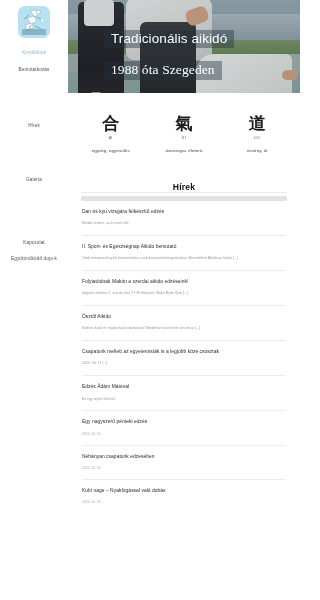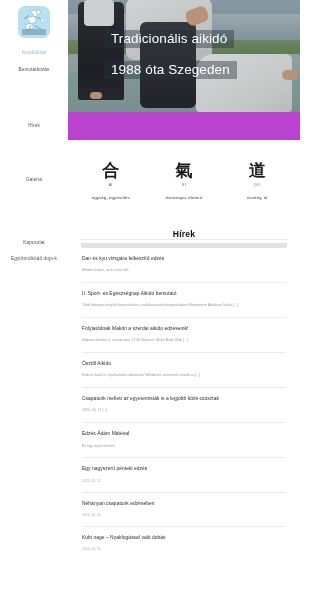--- a/index.html
+++ b/index.html
@@ -40,21 +40,21 @@
   .sp-b { height: 49px; }
   .sp-c { height: 46px; }
   .sp-d { height: 56px; }
   .sp-e { height: 8px; }
 
   
   .main { flex: 1; height: 600px; position: relative; background: #fff; }
 
   
   .hero {
-    position: relative; width: 232px; height: 140px; overflow: hidden;
+    position: relative; width: 232px; height: 93px; overflow: hidden;
     background: #d946ef;
   }
   .hero-photo { position: absolute; inset: 0; }
   .sky   { position:absolute; left:0; top:0; width:232px; height:40px;
            background: linear-gradient(180deg,#9fb0b8 0%, #8c9ea8 100%); }
   .wall  { position:absolute; left:0; top:14px; width:232px; height:28px;
            background: linear-gradient(180deg,#b5c3c9 0%, #93a5ad 100%); }
   .grass { position:absolute; left:0; top:40px; width:232px; height:14px;
            background: linear-gradient(180deg,#7f9a6a 0%, #6d8a5c 100%); }
   .ground{ position:absolute; left:0; top:54px; width:232px; height:58px;
@@ -95,21 +95,21 @@
 
   .hero-text { position:absolute; left:0; top:0; width:232px; height:112px; }
   .hl {
     position:absolute; display:inline-block;
     background: rgba(35,50,62,.42);
     color:#ffffff; font-weight:300;
     padding: 1px 7px 2px 7px;
     white-space: nowrap;
   }
   .hl1 { left:36px; top:30px; font-size:13.5px; letter-spacing:.1px; }
-  .hl2 { left:36px; top:61px; font-size:13.5px; letter-spacing:.1px; }
+  .hl2 { left:36px; top:61px; font-size:13.5px; letter-spacing:.1px;font-family:Liberation Serif, serif; }
 
   
   .kanji-row {
     display:flex; width:232px; padding: 21px 6px 16px 6px; background:#fff;
   }
   .kanji-cell { flex:1; text-align:center; }
   .kanji-ch {
     font-family: "DejaVu Sans", sans-serif;
     font-size: 17px; color:#1d1d1d; line-height:1.1; font-weight:600;
   }

